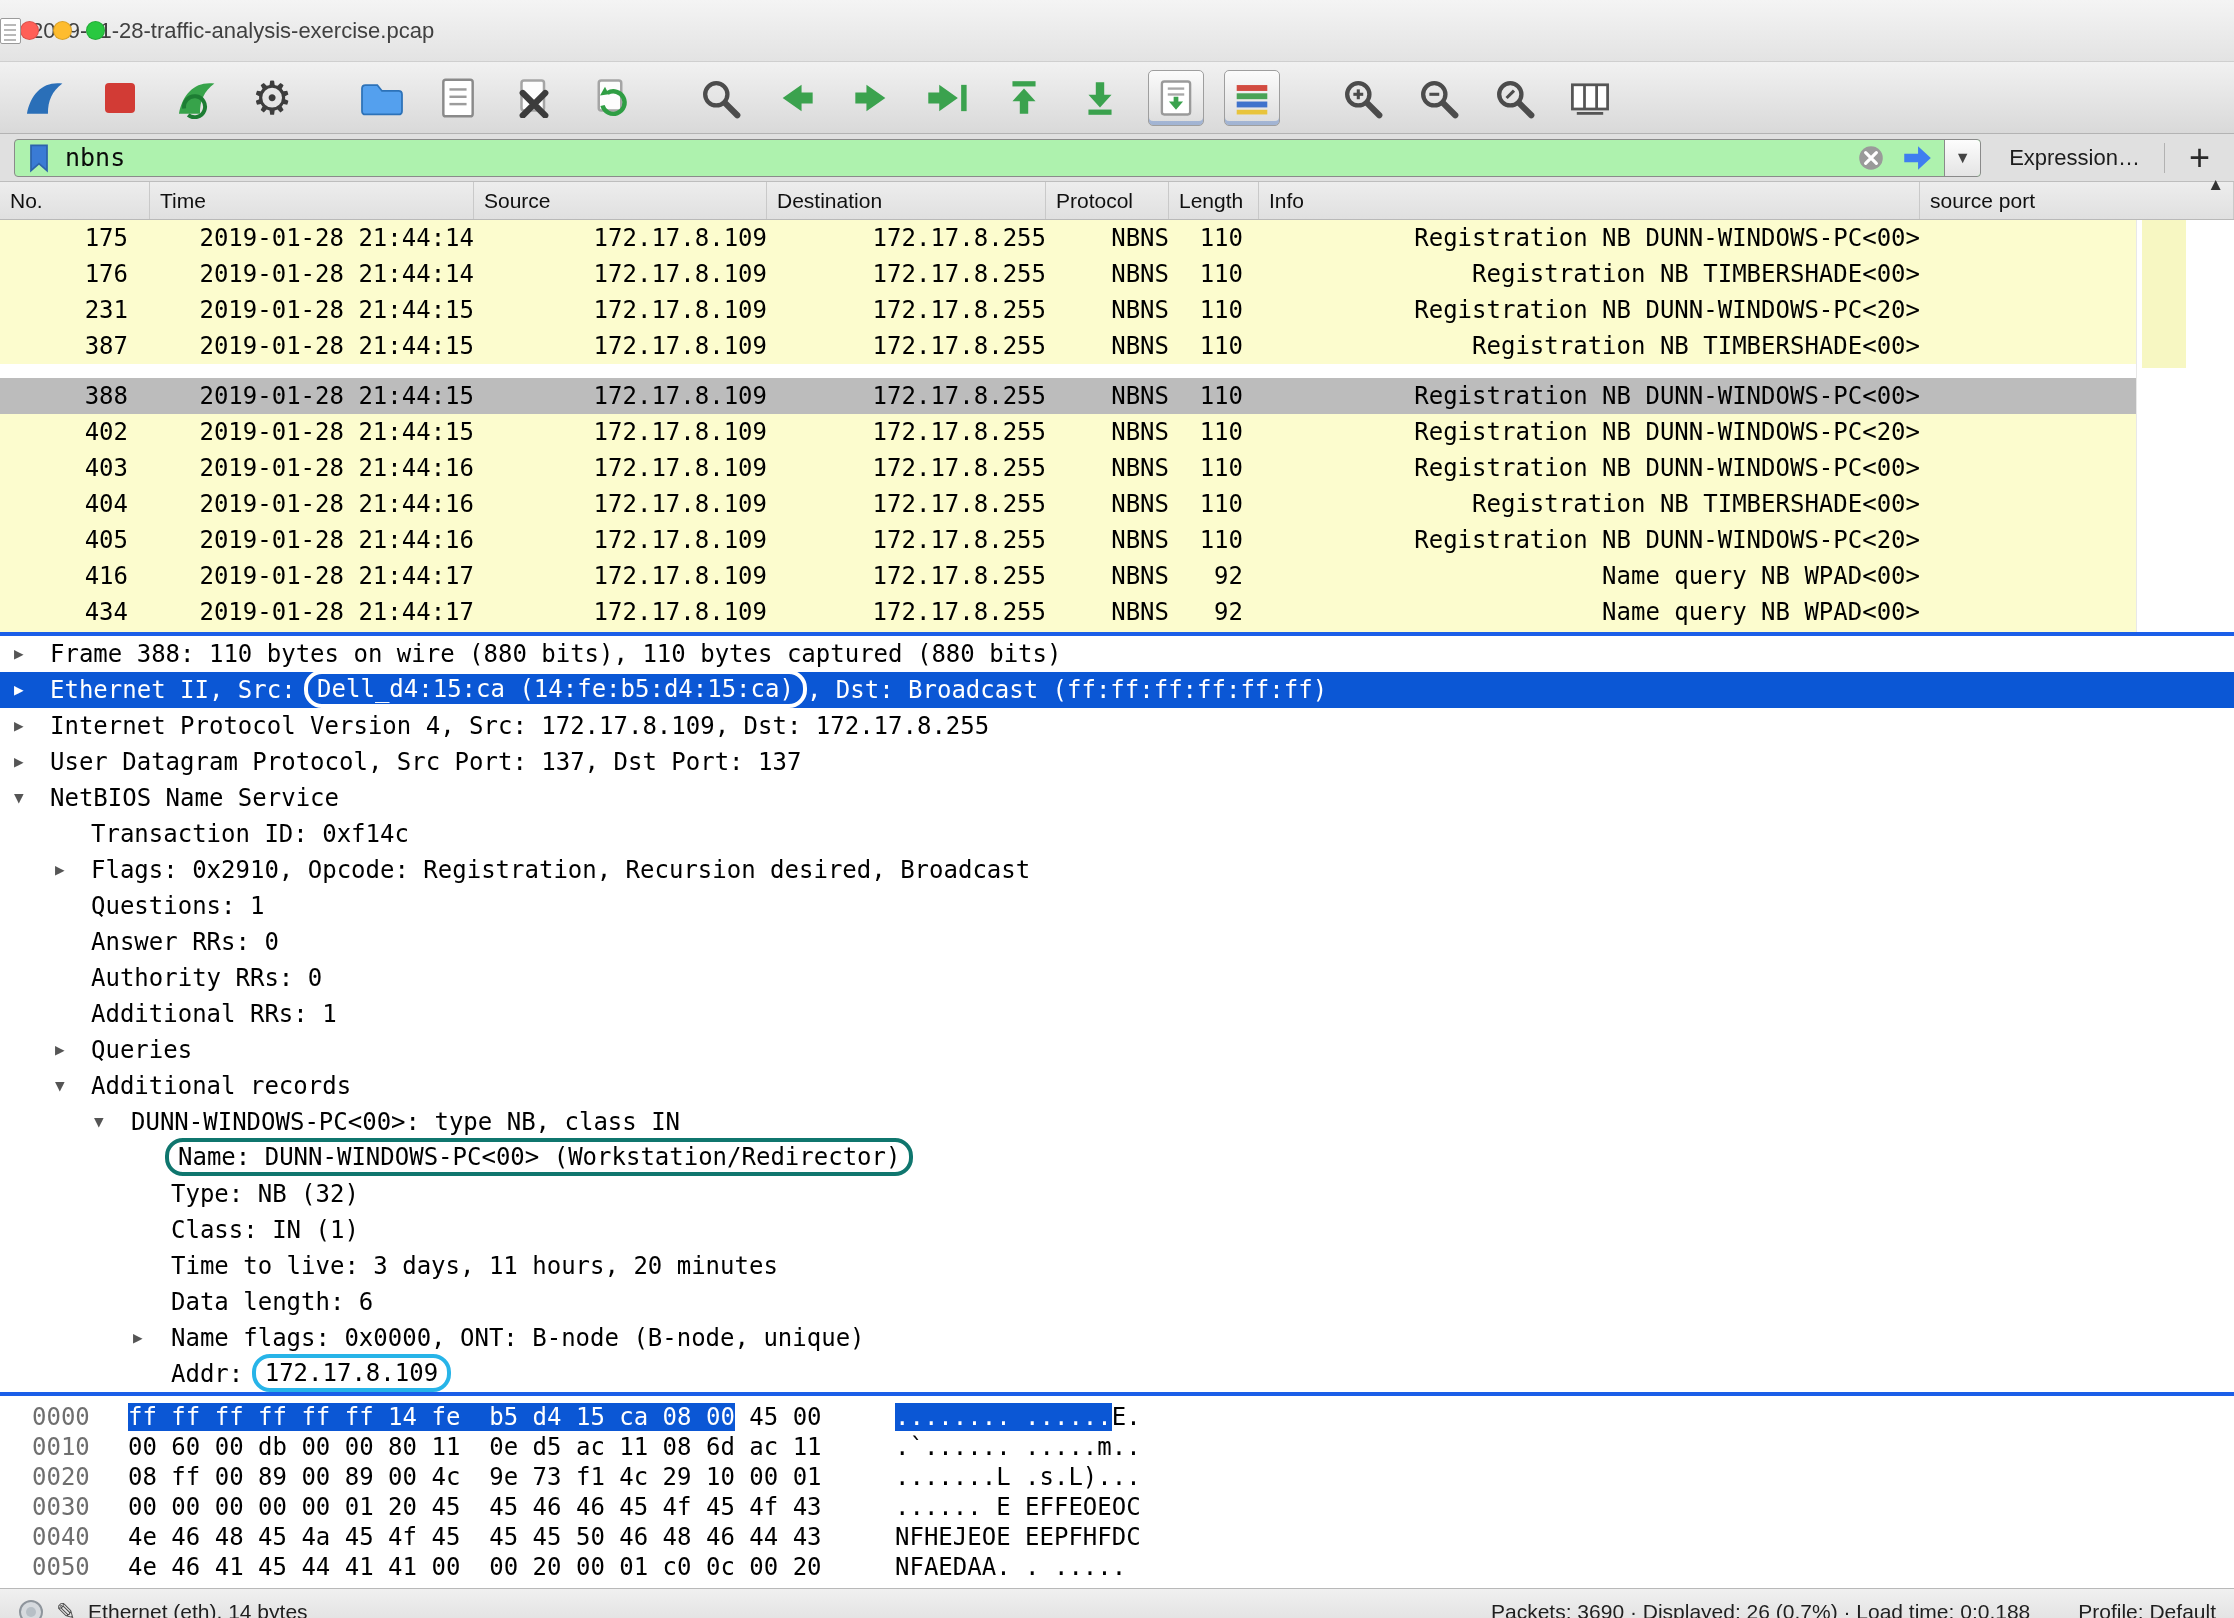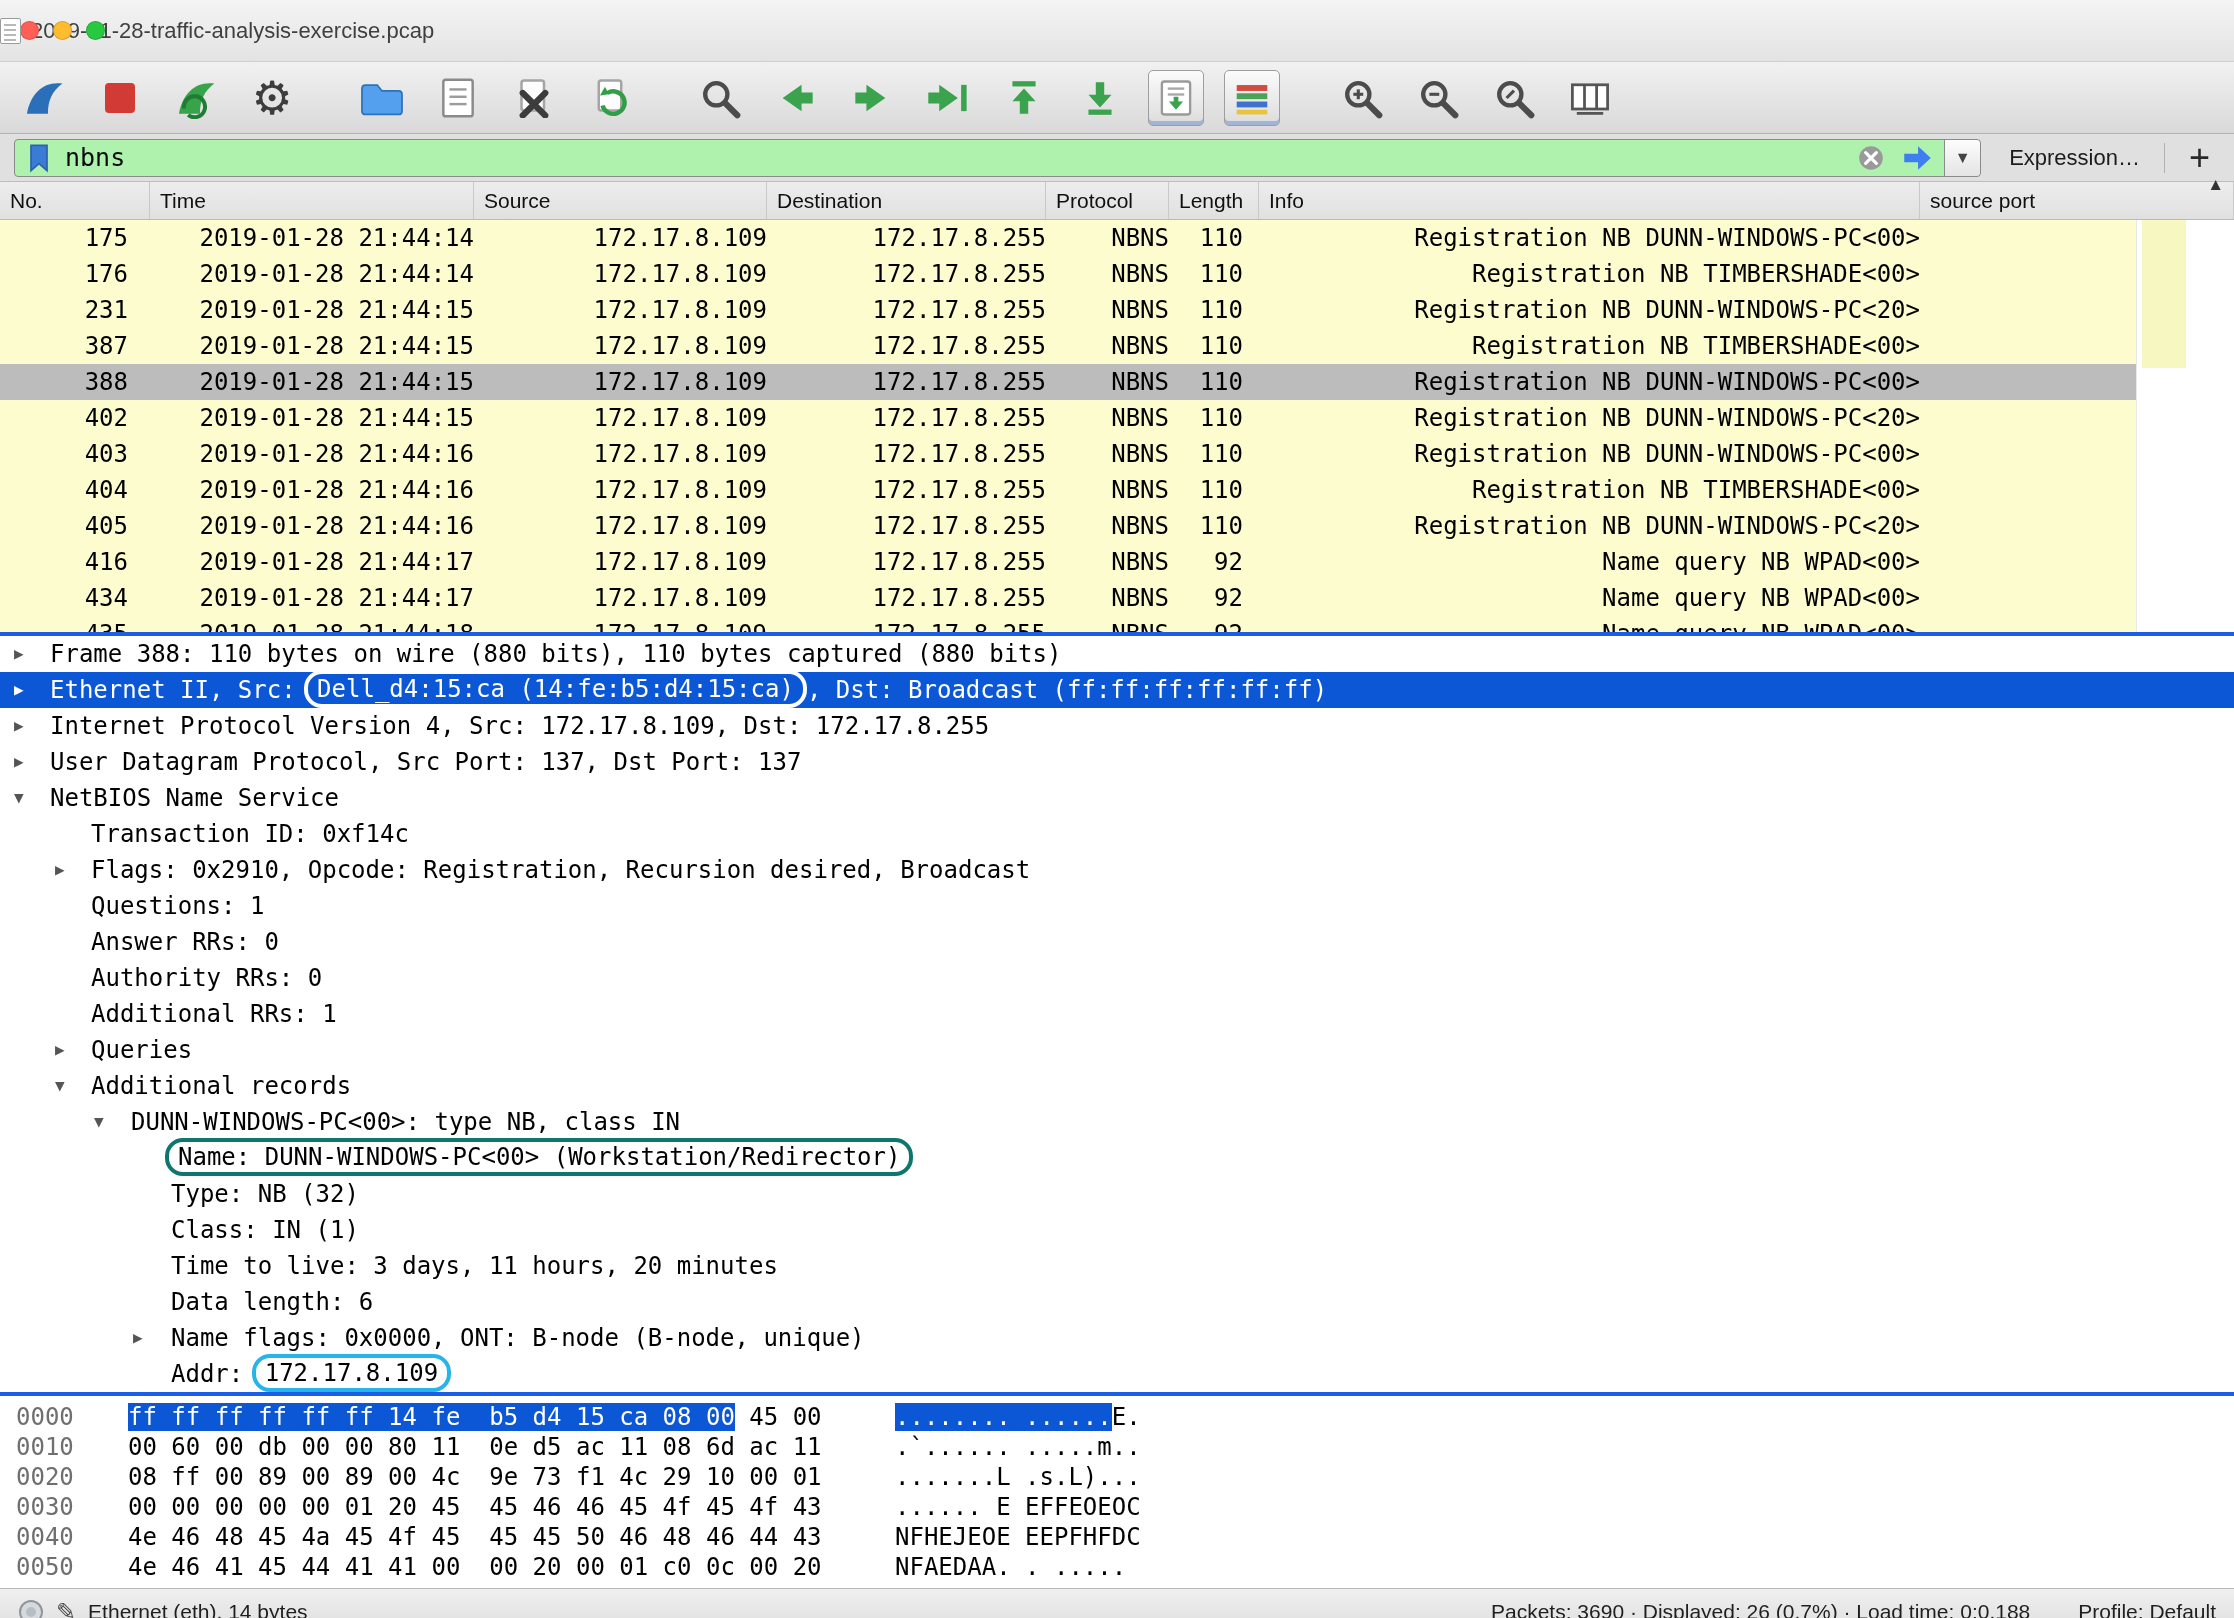--- a/index.html
+++ b/index.html
@@ -32,21 +32,21 @@
   .fsep { width:1px; height:30px; background:#b2b2b2; margin:0 24px; }
   .fplus { font-size:36px; color:#2a2a2a; margin-right:10px; line-height:1; }
 
   
   .grid8 { display:grid; grid-template-columns:150px 324px 293px 279px 123px 90px 661px auto; }
   .plheader { height:38px; background:linear-gradient(#ededed,#e0e0e0); border-bottom:1px solid #b9b9b9; font-size:21px; color:#101010; position:relative; }
   .plheader .hcell { line-height:37px; padding-left:10px; border-right:1px solid #c9c9c9; white-space:nowrap; overflow:hidden; }
   .sortind { position:absolute; right:10px; top:0; line-height:38px; font-size:17px; color:#333; }
   .plist { height:412px; background:#fff; position:relative; overflow:hidden; }
   .prow { height:36px; font-family:"DejaVu Sans Mono",monospace; font-size:24px; background:#fcfcce; color:#000; }
-  .prow.selected { background:#bcbcbc; }
+  .prow.selected { background:#bcbcbc;margin-top:14px; }
   .prow.partial { height:16px; overflow:hidden; }
   .pcell { line-height:36px; white-space:pre; overflow:visible; }
   .c-no { text-align:right; padding-right:22px; }
   .c-time,.c-src,.c-dst,.c-proto,.c-info { padding-left:9px;text-align:right; }
   .c-info { padding-left:12px; }
   .c-len { text-align:right; padding-right:16px; }
   .scrollzone { position:absolute; right:0; top:0; width:98px; height:100%; background:#ffffff; border-left:1px solid #e8e8e8; }
   .minimap { position:absolute; right:48px; top:0; width:44px; height:148px; background:#f7f7c2; }
 
   
@@ -63,21 +63,21 @@
   .drow.selected { background:#0b57d5; color:#fff; }
   .drow.selected .arrow { color:#fff; }
   .ring { display:inline-block; line-height:28px; border-radius:18px; margin:-4px 0 -4px -6px; padding:1px 9px; position:relative; top:-1px; }
   .ring-red { border:4px solid #ffffff; }
   .ring-yellow { border:4px solid #0f766e; }
   .ring-cyan { border:4px solid #27b4e8; }
 
   
   .hexpane { height:192px; background:#fff; font-family:"DejaVu Sans Mono",monospace; font-size:24px; padding-top:6px; overflow:hidden; }
   .hrow { height:30px; line-height:30px; display:flex; white-space:pre; }
-  .hoff { width:100px; padding-left:16px; color:#6f6f6f; }
+  .hoff { width:100px; padding-left:32px; color:#6f6f6f; }
   .hbytes { width:795px;padding-left:28px; }
   .hl { background:#0b57d5; color:#fff; }
 
   
   .statusbar { height:46px; background:linear-gradient(#f0f0f0,#dddddd); border-top:1px solid #b8b8b8; display:flex; align-items:center; padding:0 18px; font-size:21px; color:#1f1f1f; }
   .sb-left { display:flex; align-items:center; gap:12px; }
   .pencil { font-size:24px; color:#4a4a4a; }
   .sb-right { margin-left:auto; display:flex; align-items:center; gap:48px; white-space:nowrap; }
 </style>
 </head>

